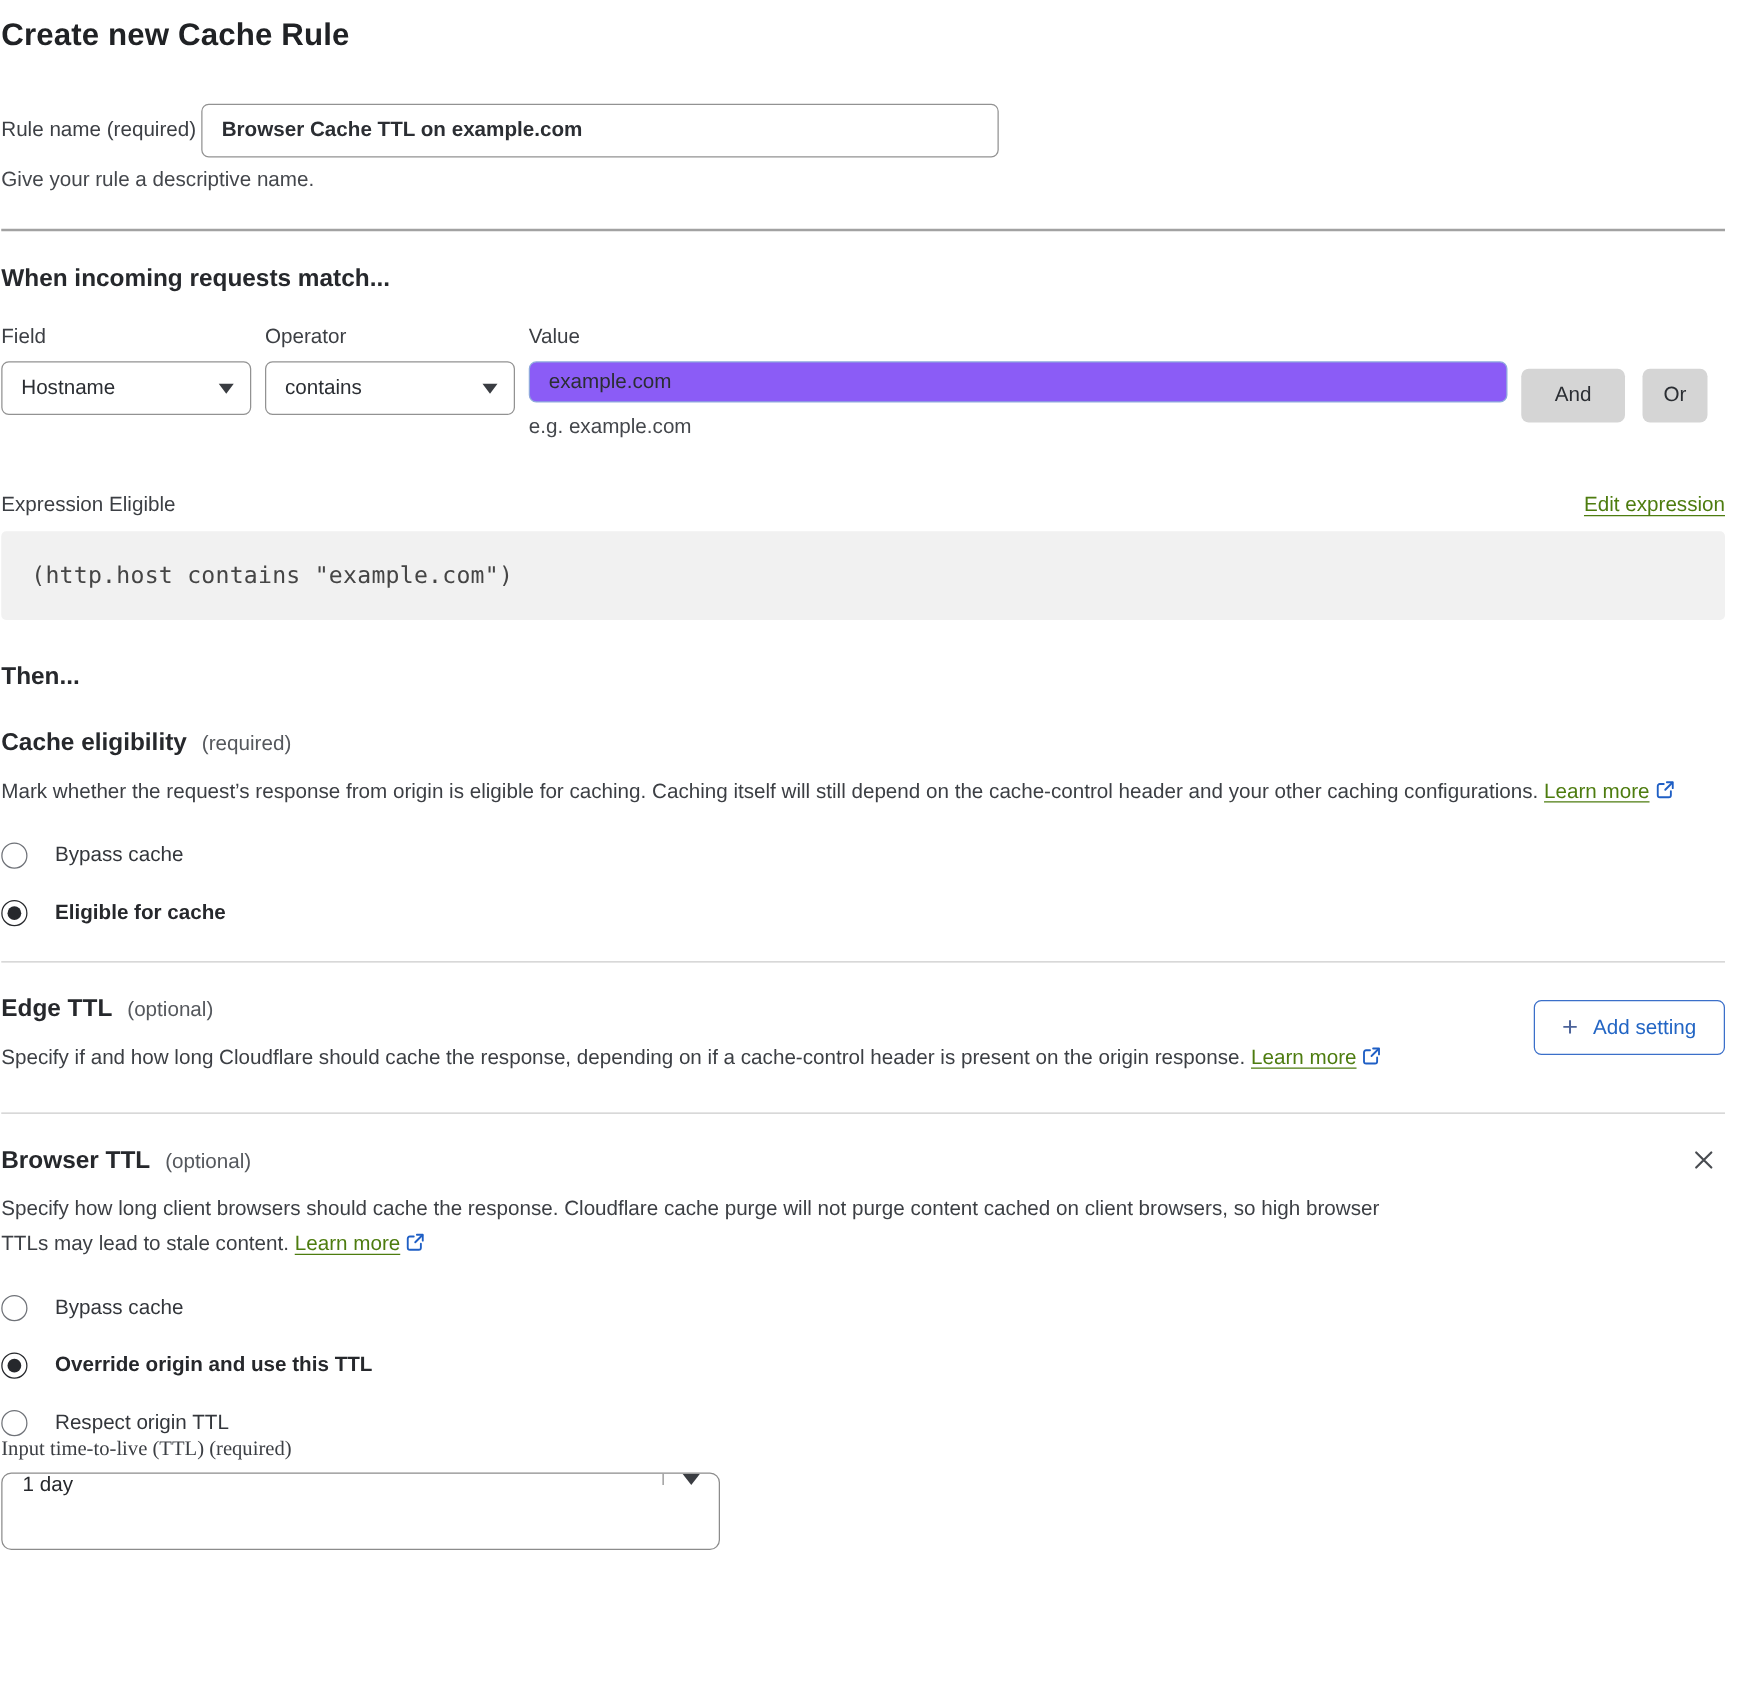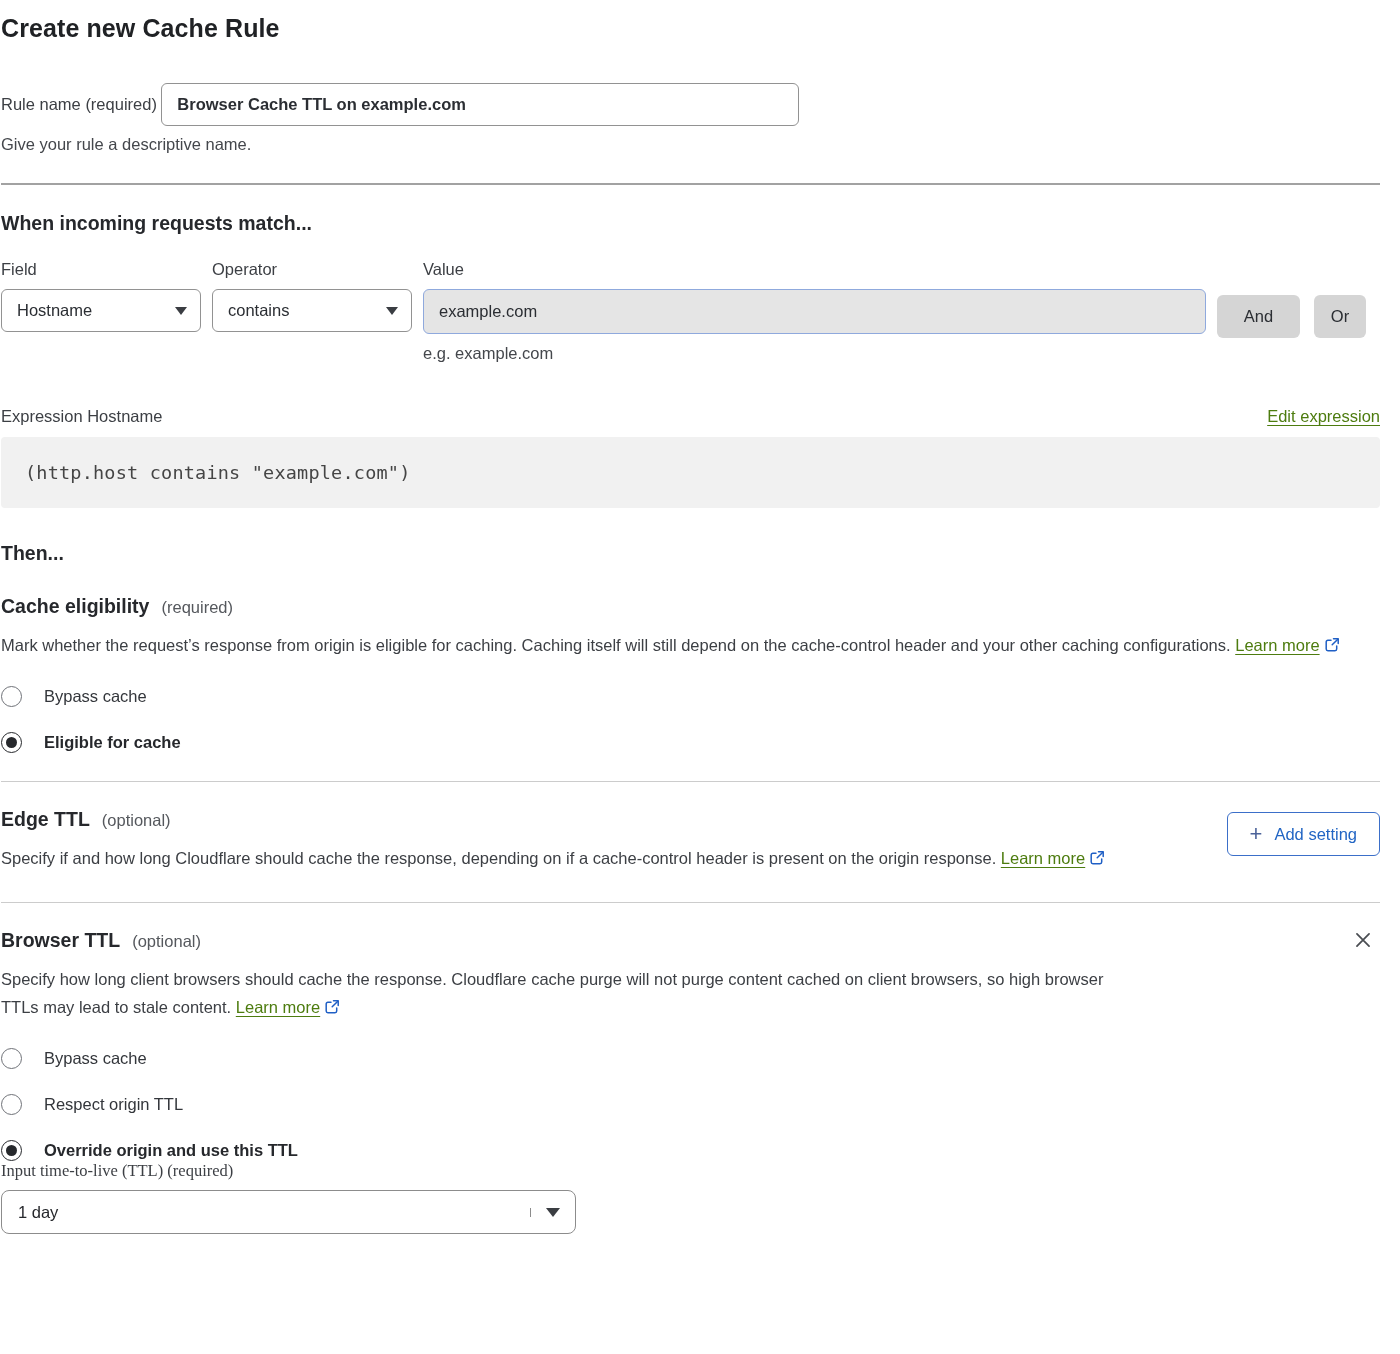--- a/index.html
+++ b/index.html
@@ -41,23 +41,23 @@
     position: relative; height: 43px; border: 1px solid #929292; border-radius: 6px;
     background: #fff; display: flex; align-items: center; padding: 0 30px 0 15px;
     font-size: 16.5px; color: #2b2e33; cursor: pointer;
   }
   .select-caret {
     position: absolute; right: 13px; top: 50%; transform: translateY(-50%);
     width: 0; height: 0; border-left: 6px solid transparent; border-right: 6px solid transparent;
     border-top: 8px solid #3a3d42;
   }
   .value-input {
-    width: 100%; height: 45px;
+    width: 100%; height: 33px;
     border: 1px solid #8fa9dd; border-radius: 6px;
-    background: #e5e5e5; font-family: "Liberation Sans", sans-serif;
+    background: #8b5cf6; font-family: "Liberation Sans", sans-serif;
     font-size: 16.5px; color: #2b2e33; padding: 0 15px; outline: none;
   }
   .value-helper { margin-top: 10px; }
 
   .logic-btn {
     height: 43px; margin-top: 35px; border: none; border-radius: 6px;
     background: #d5d5d5; color: #2b2e33; font-size: 16.5px;
     font-family: "Liberation Sans", sans-serif; cursor: pointer;
   }
   .and-btn { width: 83px; margin-right: 14px; }
@@ -112,23 +112,23 @@
 
   .browser-section { position: relative; }
   .close-btn {
     position: absolute; top: -4px; right: 2px;
     background: none; border: none; cursor: pointer; padding: 4px;
     color: #4a4d52; line-height: 0;
   }
 
   .ttl-label { display: block; font-family: Liberation Serif, serif; }
   .ttl-select {
-    margin-top: 9px; width: 575px; height: 44px;
+    margin-top: 9px; width: 575px; height: 62px;
     border: 1px solid #8c8c8c; border-radius: 8px; background: #fff;
-    display: flex; align-items: center; overflow: hidden; cursor: pointer;
+    display: flex; align-items: flex-start; overflow: hidden; cursor: pointer;
   }
   .ttl-select-value { flex: 1; display: flex; align-items: center; padding: 0 16px; font-size: 16.5px; color: #26282c; }
   .ttl-select-arrow {
     width: 45px; border-left: 1px solid #8c8c8c; display: flex; align-items: center; justify-content: center;
   }
   .ttl-caret {
     width: 0; height: 0; border-left: 7px solid transparent; border-right: 7px solid transparent;
     border-top: 9px solid #3a3d42;
   }
 </style>
@@ -169,21 +169,21 @@
       <div style="margin-top:10px">
         <input class="value-input" type="text" value="example.com" style="">
       </div>
       <div class="helper value-helper">e.g. example.com</div>
     </div>
     <button class="logic-btn and-btn">And</button>
     <button class="logic-btn or-btn">Or</button>
   </div>
 
   <div class="expr-row">
-    <span class="field-label">Expression Hostname</span>
+    <span class="field-label">Expression Eligible</span>
     <a class="text-link expr-link">Edit expression</a>
   </div>
   <div class="code-block">
     <span>(http.host contains "example.com")</span>
   </div>
 
   <h2 class="section-heading then-heading">Then...</h2>
 
   <div class="section" style="margin-top:30px">
     <div class="setting-title-row">
@@ -259,31 +259,31 @@
             <path d="M13.8 2.2 8.2 7.8" stroke="#1f5fc5" stroke-width="1.5" stroke-linecap="round"></path>
           </svg></span>
     </p>
     <div class="radio-group">
       <div class="radio-row">
         <span class="radio-circle">
             <span class="radio-dot"></span>
           </span>
         <span class="radio-label">Bypass cache</span>
       </div>
+      <div class="radio-row selected">
+        <span class="radio-circle">
+            <span class="radio-dot"></span>
+          </span>
+        <span class="radio-label">Override origin and use this TTL</span>
+      </div>
       <div class="radio-row">
         <span class="radio-circle">
             <span class="radio-dot"></span>
           </span>
         <span class="radio-label">Respect origin TTL</span>
-      </div>
-      <div class="radio-row selected">
-        <span class="radio-circle">
-            <span class="radio-dot"></span>
-          </span>
-        <span class="radio-label">Override origin and use this TTL</span>
       </div>
     </div>
 
     <label class="field-label ttl-label">Input time-to-live (TTL) (required)</label>
     <div class="ttl-select">
       <div class="ttl-select-value">1 day</div>
       <div class="ttl-select-arrow">
         <span class="ttl-caret"></span>
       </div>
     </div>

